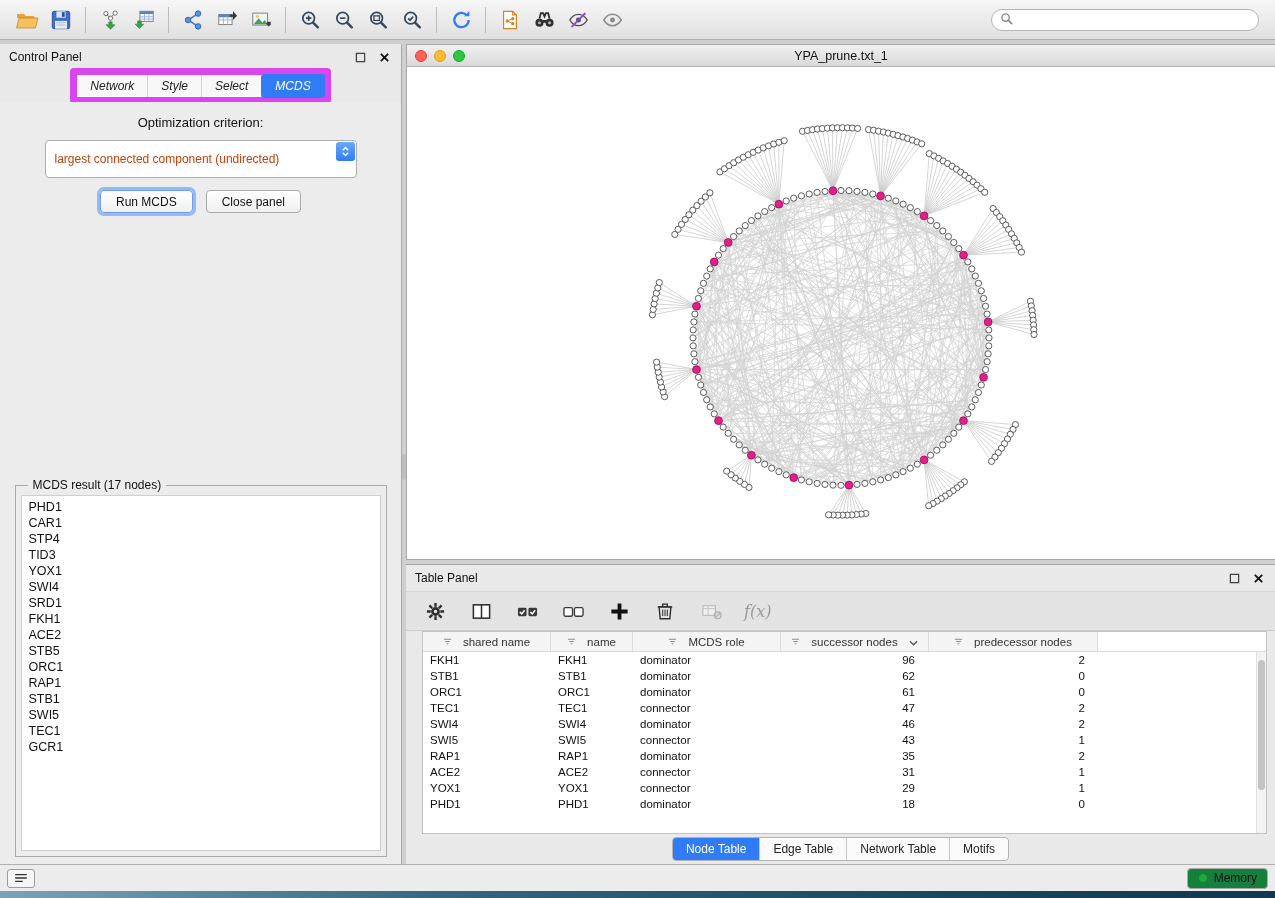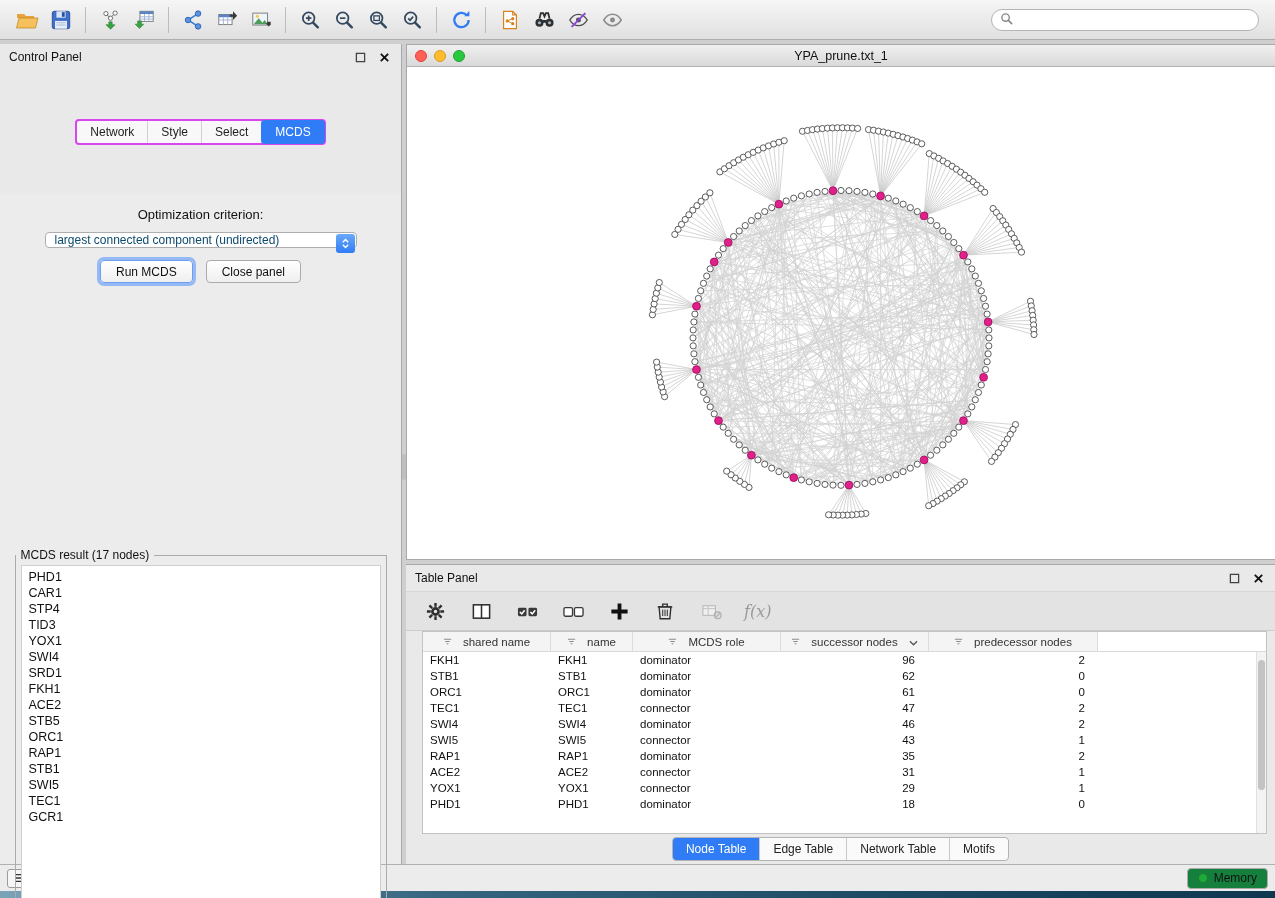--- a/index.html
+++ b/index.html
@@ -15,41 +15,41 @@
   .tb-sep { width:1px; height:26px; background:#bcbcbc; margin:0 7px; }
   .search-box { margin-left:auto; margin-right:6px; width:268px; height:22px; background:#fff;
                 border:1px solid #b5b5b5; border-radius:12px; display:flex; align-items:center; padding:0 8px; gap:5px; }
   .search-box input { border:none; outline:none; flex:1; font-size:12px; background:transparent; font-family:"Liberation Sans",sans-serif; }
 
   
   .main { flex:1; display:flex; padding-top:4px; gap:0; background:#cfcfcf; min-height:0; }
 
   
   .control-panel { width:402px; flex:0 0 402px; background:#e9e9e9; border-right:1px solid #a8a8a8;
-                   display:flex; flex-direction:column; min-height:0;gap:46px; }
+                   display:flex; flex-direction:column; min-height:0; }
   .panel-header { height:26px; flex:0 0 26px; display:flex; align-items:center; padding:0 9px; gap:8px; font-size:12px; color:#111; }
   .panel-header .spacer { flex:1; }
   .ph-btn { width:16px; height:16px; display:flex; align-items:center; justify-content:center; }
   .cp-tabs { height:32px; flex:0 0 32px; display:flex; justify-content:center; align-items:center; }
-  .cp-tabgroup { display:flex; border:2px solid #d946ef; border-radius:4px; background:#f8f8f8; }
+  .cp-tabgroup { display:flex; border:7px solid #d946ef; border-radius:4px; background:#f8f8f8;font-style:italic; }
   .cp-tab { font-size:12px; padding:4px 13px; color:#222; border-right:1px solid #d0d0d0; cursor:default; }
   .cp-tab:last-child { border-right:none; }
   .cp-tab.active { background:#2f7cf6; color:#fff; border-radius:4px; margin:-1px; padding:5px 14px; border-right:none; }
   .cp-content { flex:1; background:#ececec; display:flex; flex-direction:column; align-items:center; padding-top:13px; min-height:0; }
   .opt-label { font-size:13px; color:#111; }
-  .dropdown { margin-top:10px; width:312px; height:23px; background:#fff; border:1px solid #aeaeae; border-radius:4px;
-              display:flex; align-items:center; padding:0 24px 0 9px; font-size:12px; position:relative; color:#0c4a6e; }
+  .dropdown { margin-top:10px; width:312px; height:38px; background:#fff; border:1px solid #aeaeae; border-radius:4px;
+              display:flex; align-items:center; padding:0 24px 0 9px; font-size:12px; position:relative; color:#c2410c; }
   .dropdown .stepper { position:absolute; right:1px; top:1px; width:19px; height:19px; border-radius:3px;
               background:linear-gradient(#6aa9f8,#2f7cf6); display:flex; align-items:center; justify-content:center; }
   .btn-row { margin-top:12px; display:flex; gap:13px; }
   .btn { height:23px; padding:0 15px; font-size:12px; color:#111; background:linear-gradient(#ffffff,#efefef);
          border:1px solid #ababab; border-radius:4px; cursor:default; }
   .btn.focused { box-shadow:0 0 0 3px rgba(77,144,254,.55); border-color:#6d9ef0; }
   .fieldset { margin-top:272px; width:372px; height:372px; border:1px solid #ababab; position:relative; flex:0 0 auto; }
-  .fieldset .legend { position:absolute; top:-8px; left:0; background:#ececec; padding:0 5px; font-size:12px; color:#111; }
+  .fieldset .legend { position:absolute; top:-8px; left:12px; background:#ececec; padding:0 5px; font-size:12px; color:#111; }
   .listbox { position:absolute; left:5px; right:5px; top:9px; bottom:5px; background:#fff; border:1px solid #cfcfcf; overflow:hidden; padding-top:3px; }
   .list-item { font-size:12.5px; height:16px; line-height:16px; padding:0 7px; color:#111; }
 
   .v-splitter { width:4px; flex:0 0 4px; background:#cfcfcf; position:relative; }
   .v-splitter .grip { position:absolute; top:50%; left:0; width:4px; height:26px; background:#bfbfbf; border-radius:2px; }
 
   
   .right-col { flex:1; display:flex; flex-direction:column; gap:4px; min-width:0; min-height:0; }
 
   .network-window { height:516px; flex:0 0 516px; display:flex; flex-direction:column; border:1px solid #a8a8a8; border-right:none; }

